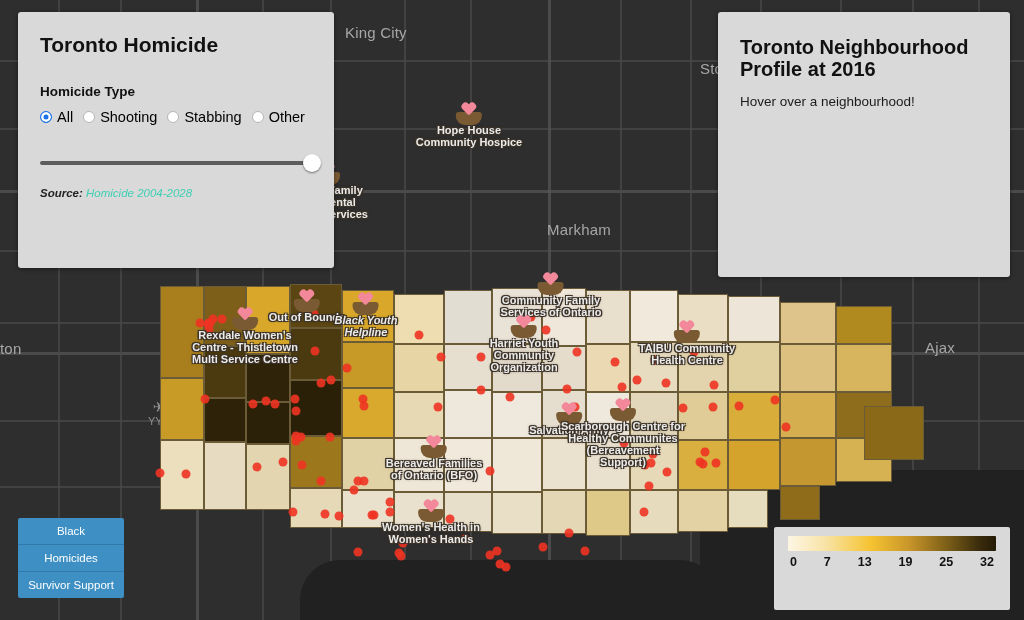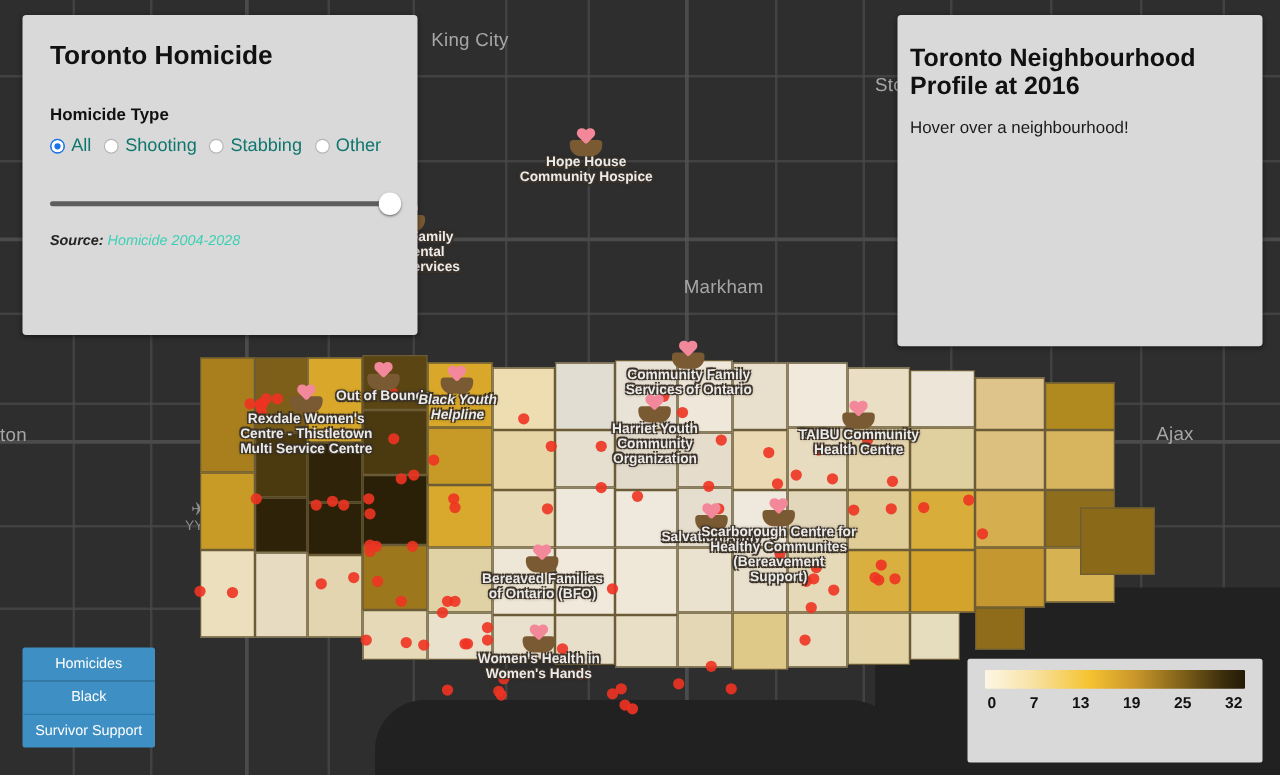--- a/index.html
+++ b/index.html
@@ -56,32 +56,32 @@
       -1.2px -1.2px 0 #3b3228, 1.2px -1.2px 0 #3b3228,
       -1.2px 1.2px 0 #3b3228, 1.2px 1.2px 0 #3b3228,
       0 0 3px #2c241c;
   }
   
   .panel{
     position:absolute;background:#d9d9d9;border-radius:3px;
     box-shadow:0 1px 4px rgba(0,0,0,.45);
   }
   #control-panel{left:18px;top:12px;width:316px;height:256px;padding:18px 22px;box-sizing:border-box;}
-  #info-panel{left:718px;top:12px;width:292px;height:265px;padding:20px 10px;box-sizing:border-box;}
+  #info-panel{left:718px;top:12px;width:292px;height:265px;padding:20px 22px;box-sizing:border-box;}
   .panel-title{font-size:20px;font-weight:bold;color:#111;margin:4px 0 0 0;line-height:22px;}
   #control-panel .panel-title{font-size:21px;margin-bottom:28px;}
   .field-label{font-size:13.5px;font-weight:bold;color:#111;margin-bottom:10px;}
   .radio-row{display:flex;align-items:center;gap:10px;margin-bottom:26px;}
   .radio-item{display:flex;align-items:center;gap:5px;}
   .radio{
     width:12px;height:12px;border-radius:50%;background:#fff;
     border:1px solid #b6b6b6;box-sizing:border-box;flex:none;
   }
   .radio.checked{background:#1a73e8;border-color:#1a73e8;box-shadow:inset 0 0 0 2.5px #fff;}
-  .radio-text{font-size:14.5px;color:#0f766e;}
+  .radio-text{font-size:14.5px;color:#000000;}
   .slider-wrap{position:relative;height:26px;margin:6px 0 10px 0;}
   .slider-track{position:absolute;left:0;right:0;top:10px;height:4px;background:#5d5d5d;border-radius:2px;}
   .slider-thumb{
     position:absolute;top:3px;width:18px;height:18px;border-radius:50%;
     background:#fff;box-shadow:0 1px 2px rgba(0,0,0,.5);
   }
   .source-line{font-size:11.5px;font-style:italic;color:#222;font-weight:bold;}
   .source-line .lnk{color:#3fd0b4;font-weight:normal;}
   .info-sub{font-size:13.5px;color:#1b1b1b;margin-top:14px;}
   
@@ -447,22 +447,22 @@
     <span class="lnk">Homicide 2004-2028</span>
   </div>
 </div>
 
 <div class="panel" id="info-panel">
   <div class="panel-title">Toronto Neighbourhood Profile at 2016</div>
   <div class="info-sub">Hover over a neighbourhood!</div>
 </div>
 
 <div id="layer-buttons">
+    <div class="layer-btn">Black</div>
     <div class="layer-btn">Homicides</div>
-    <div class="layer-btn">Black</div>
     <div class="layer-btn">Survivor Support</div>
   </div>
 
 <div id="legend">
   <div class="legend-bar"></div>
   <div class="legend-ticks" id="legend-ticks">
       <span>0</span>
       <span>7</span>
       <span>13</span>
       <span>19</span>

